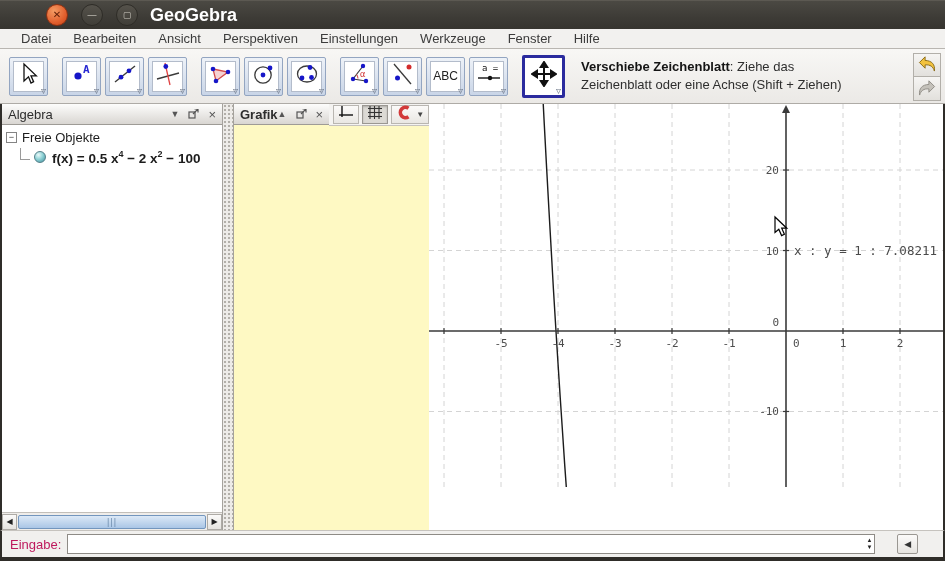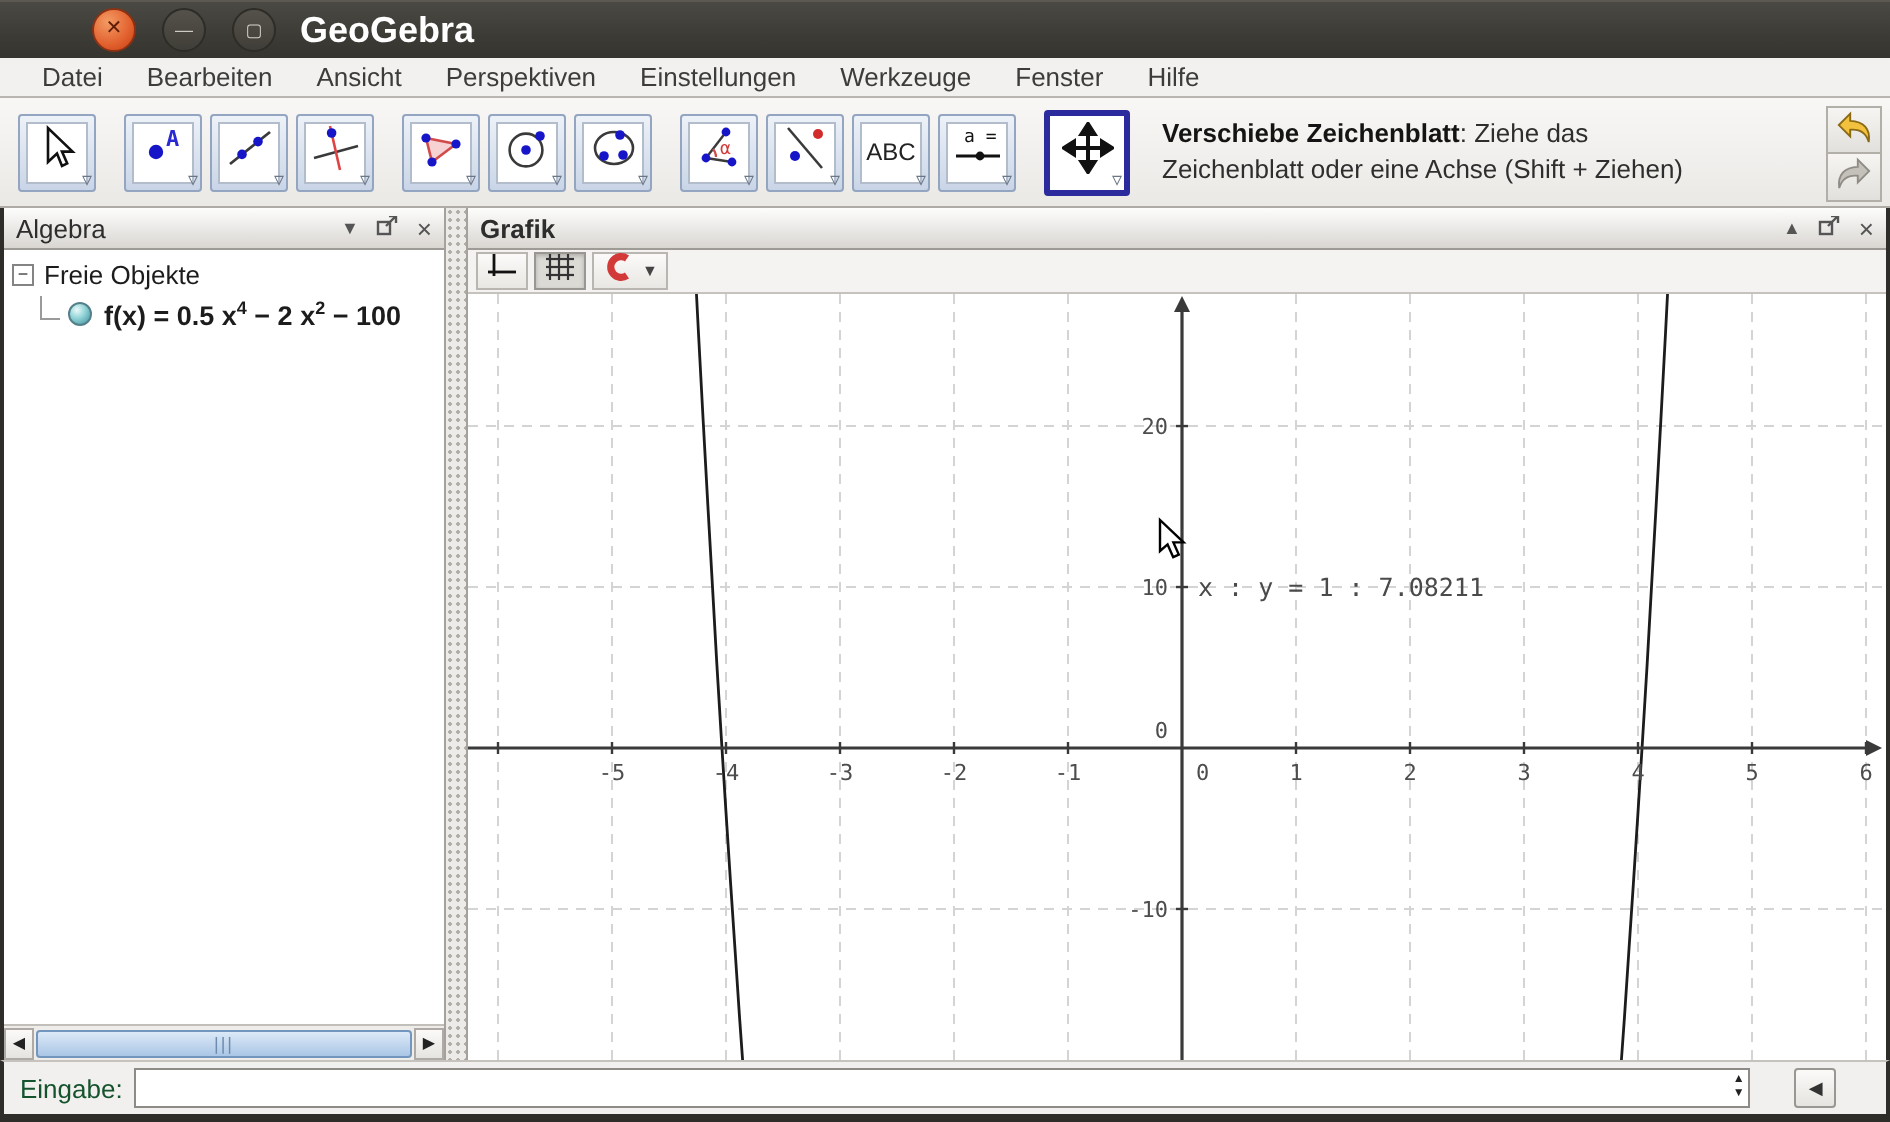--- a/index.html
+++ b/index.html
@@ -49,30 +49,30 @@
   .tree-elbow { width:10px; height:12px; border-left:1px solid #9a9a9a; border-bottom:1px solid #9a9a9a; margin:0 4px 6px 14px; }
   .marble { width:12px; height:12px; border-radius:50%; background:radial-gradient(circle at 35% 30%, #eafafa, #8fd2d6 45%, #3f8f9c); border:1px solid #55808a; margin-right:6px; }
   .formula { font-weight:bold; font-size:13.5px; white-space:nowrap;text-align:right; }
   .formula sup { font-size:9px; }
   .alg-scroll { height:18px; flex:0 0 18px; background:#efedea; border-top:1px solid #c2bfba; display:flex; align-items:center; }
   .sb-btn { width:15px; height:16px; background:linear-gradient(#fbfaf9,#e6e4e0); border:1px solid #aeaba6; display:flex; align-items:center; justify-content:center; font-size:8px; color:#222; }
   .sb-thumb { flex:1 1 auto; height:14px; margin:0 1px; background:linear-gradient(#dce9f7,#aac6e6); border:1px solid #7396be; border-radius:2px; display:flex; align-items:center; justify-content:center; color:#6d8cad; font-size:9px; letter-spacing:1px; }
 
   .splitter { width:11px; flex:0 0 11px; background-color:#edebe8; background-image:radial-gradient(#b2afa9 0.8px, transparent 0.9px); background-size:4px 4px; border-right:1px solid #a5a29d; }
 
-  .grafik { flex:1 1 auto; display:flex; flex-direction:column; min-width:0; }
+  .grafik { flex:1 1 auto; display:flex; flex-direction:row; min-width:0; }
   .stylebar { height:22px; flex:0 0 22px; background:#f4f3f1; border-bottom:1px solid #c6c3be; display:flex; align-items:center; gap:3px; padding-left:4px; }
   .sbtn { height:19px; background:transparent; border:1px solid #b9b6b1; background:linear-gradient(#fbfaf9,#e9e7e3); display:flex; align-items:center; justify-content:center; padding:0 3px; }
   .sbtn.pressed { background:#dcdad5; border:1px solid #9a9792; box-shadow:inset 0 1px 2px rgba(0,0,0,.2); }
   .sbtn .dd2 { font-size:8px; color:#444; margin-left:4px; }
   .canvas-wrap { flex:1 1 auto; background:#fff; overflow:hidden; }
 
   
   .inputbar { height:27px; flex:0 0 27px; background:#f1f0ee; border-top:1px solid #c6c3be; border-left:2px solid #2f2d29; border-right:2px solid #2f2d29; display:flex; align-items:center; padding:0 8px; }
-  .inputbar label { font-size:13px; color:#14532d; margin-right:6px; }
+  .inputbar label { font-size:13px; color:#be185d; margin-right:6px; }
   .input-wrap { position:relative; width:808px; height:20px; }
   .input-wrap input { width:100%; height:100%; border:1px solid #8e8b86; background:#fff; font-size:13px; padding:0 18px 0 4px; font-family:"Liberation Sans",sans-serif; }
   .spinner { position:absolute; right:3px; top:0; height:100%; display:flex; flex-direction:column; justify-content:center; font-size:6px; color:#222; line-height:1.1; }
   .help-toggle { margin-left:22px; width:21px; height:20px; background:linear-gradient(#fbfaf9,#e6e4e0); border:1px solid #9a9792; border-radius:2px; display:flex; align-items:center; justify-content:center; font-size:9px; color:#333; }
   .bottom-border { height:4px; flex:0 0 4px; background:#2f2d29; }
 
   svg text { font-family:"DejaVu Sans Mono","Liberation Mono",monospace; }
 </style>
 </head>
 <body>

